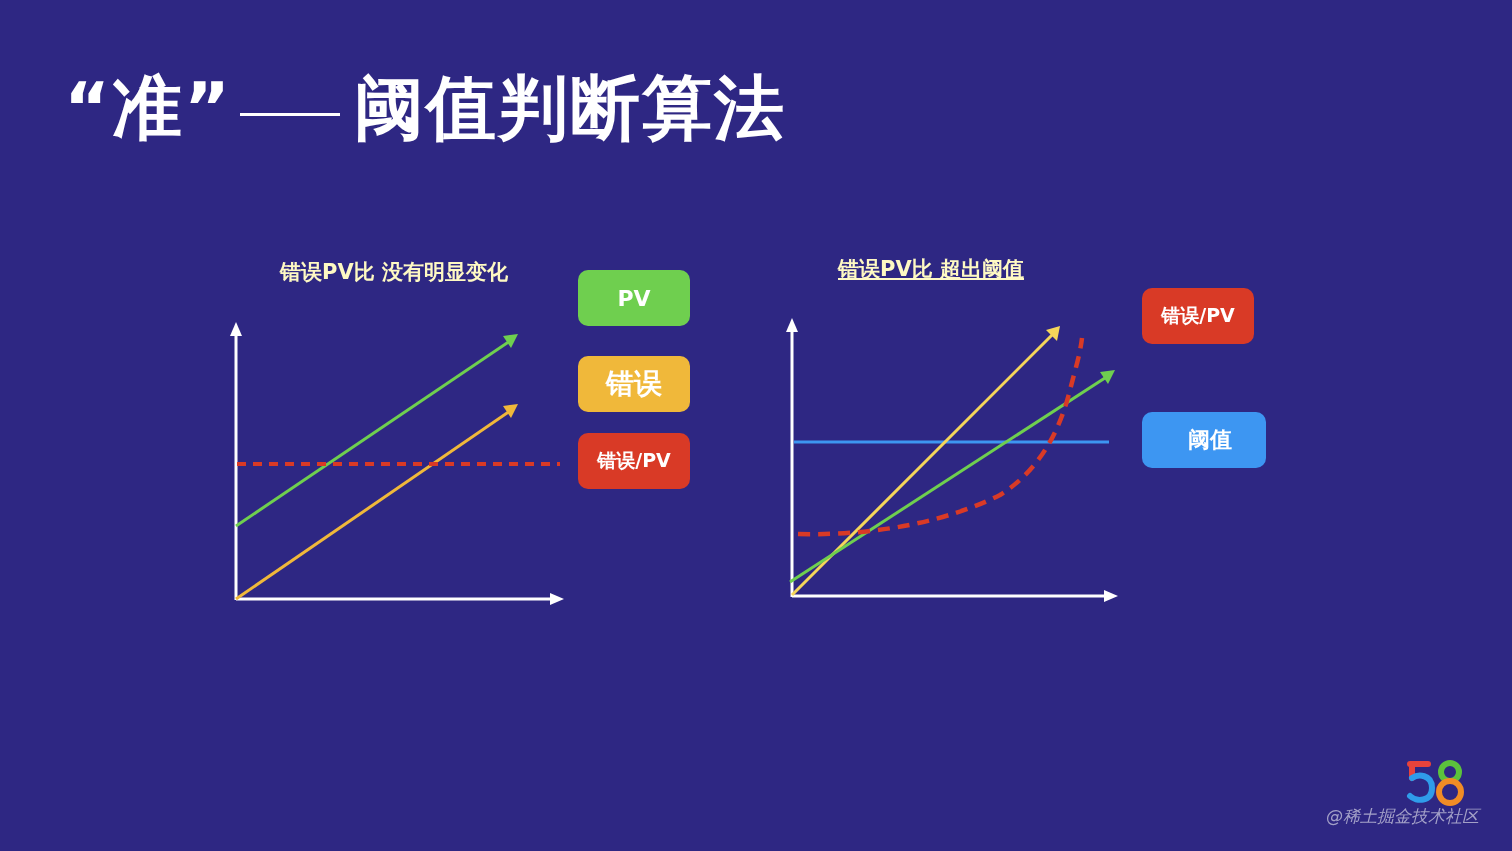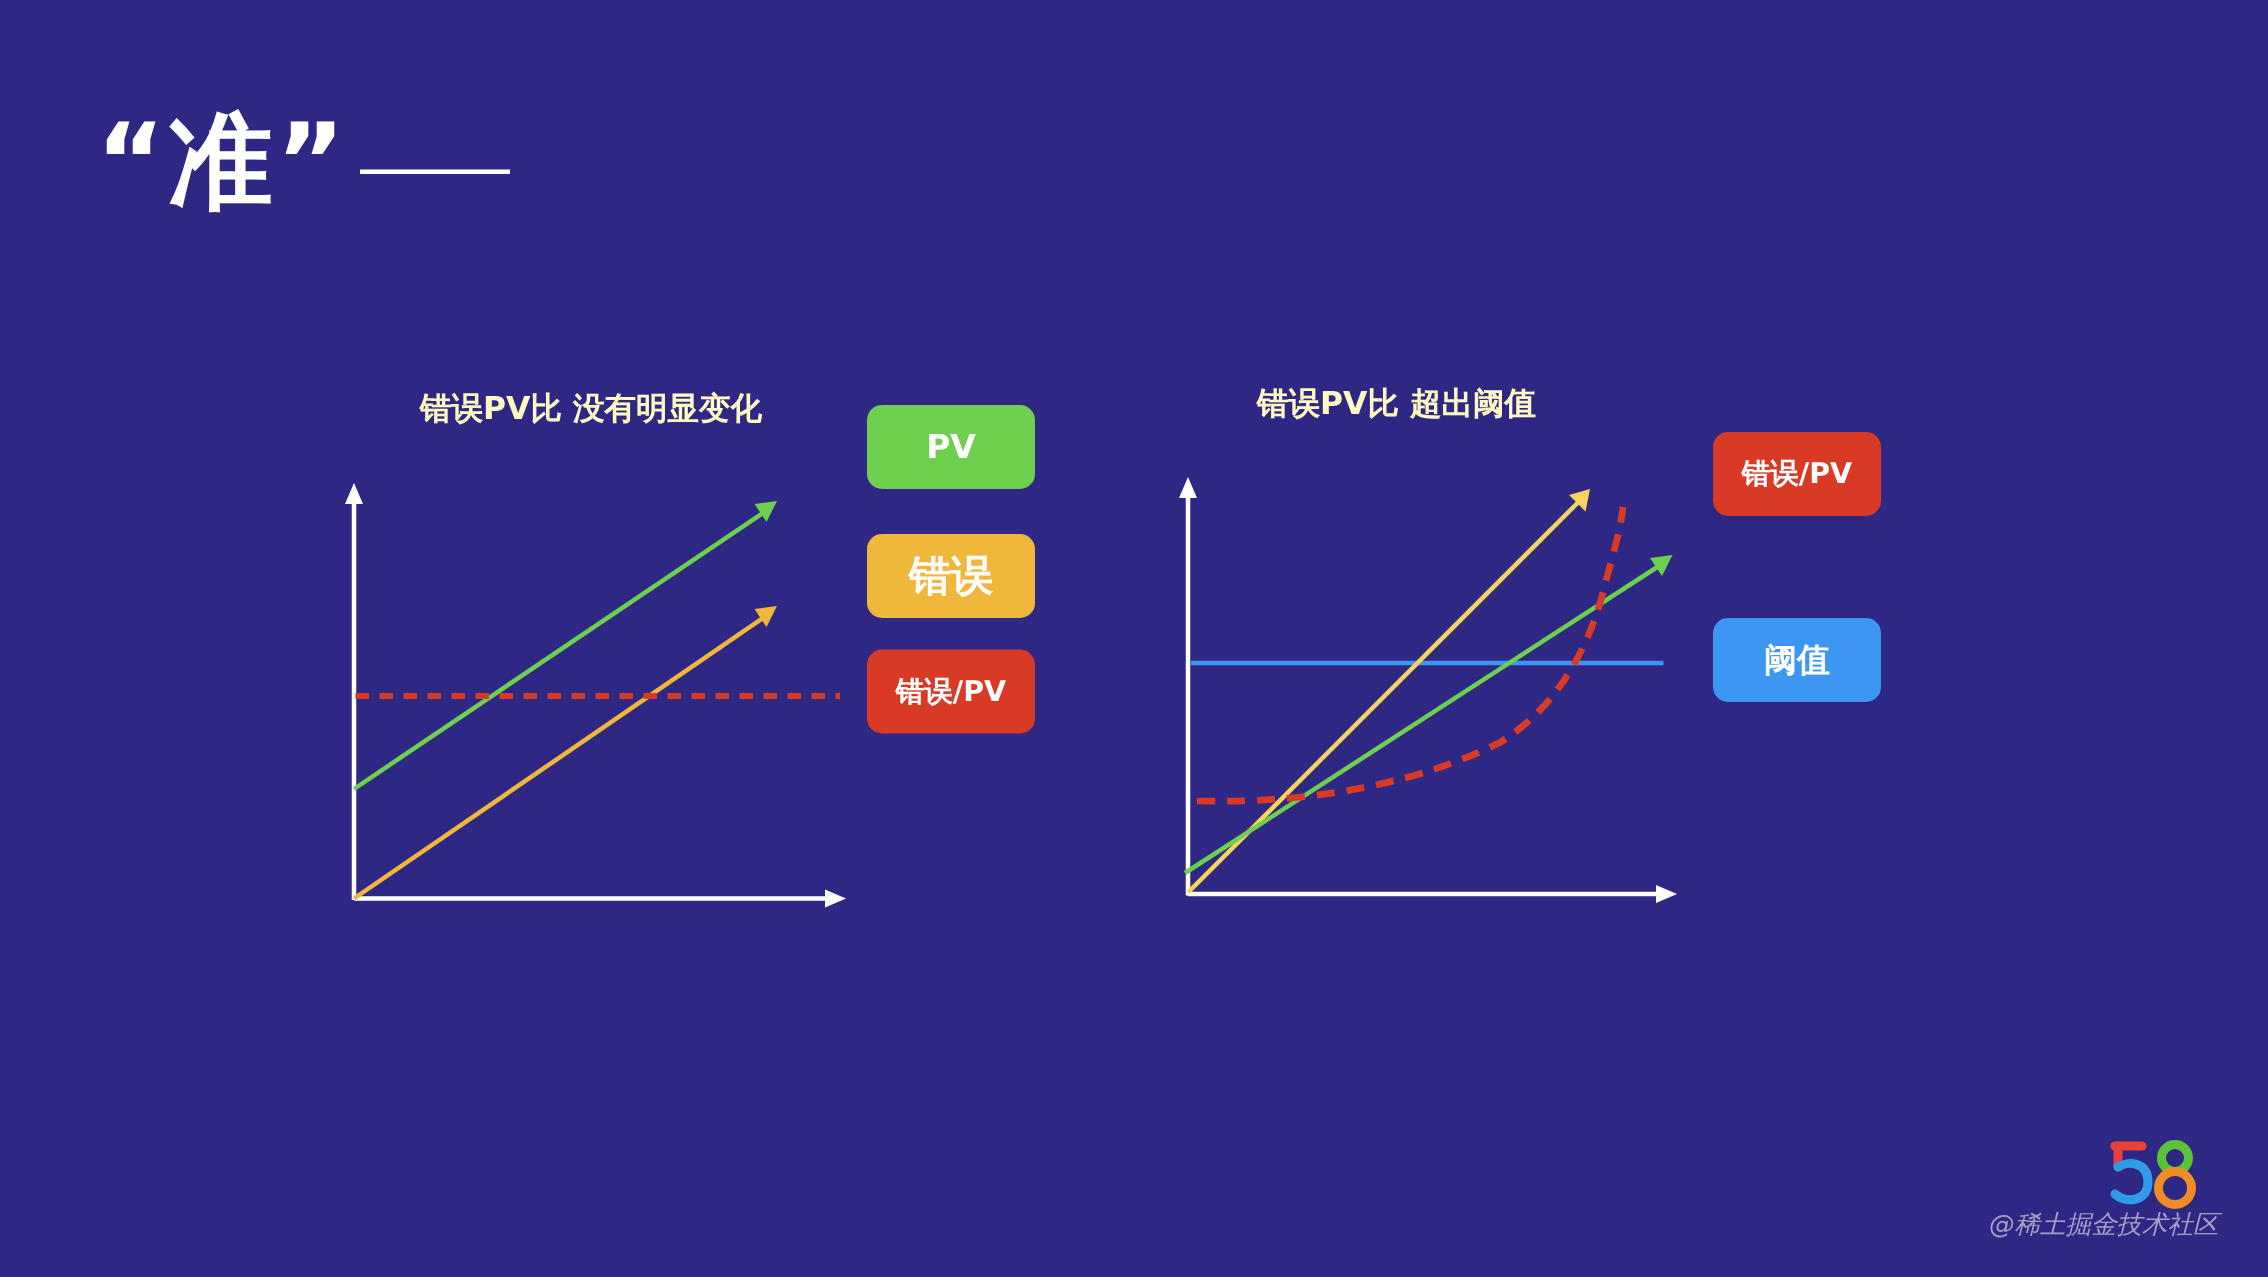--- a/index.html
+++ b/index.html
@@ -38,40 +38,41 @@
     .logo {
       position: absolute; left: 1406px; top: 758px; width: 62px; height: 50px;
     }
   </style>
 </head>
 <body>
 
 <div class="title">
   <span>“准”</span>
   <span class="dash"></span>
+  <span>阈值判断算法</span>
 </div>
 
 <div class="chart-title" style="left:280px; top:258px;">错误PV比 没有明显变化</div>
 
 <div class="legend-btn" style="left:578px; top:270px; background:#6fcf4f; font-size:22px;">
   <span>PV</span>
 </div>
 <div class="legend-btn" style="left:578px; top:356px; background:#f0b83a;">
   <span>错误</span>
 </div>
 <div class="legend-btn" style="left:578px; top:433px; background:#d93a26; font-size:19px;">
   <span>错误/PV</span>
 </div>
 
-<div class="chart-title" style="left:838px; top:255px;">错误PV比 超出阈值</div>
+<div class="chart-title" style="left:838px; top:255px;text-decoration:underline;">错误PV比 超出阈值</div>
 
 <div class="legend-btn" style="left:1142px; top:288px; background:#d93a26; font-size:19px;">
   <span>错误/PV</span>
 </div>
-<div class="legend-btn" style="left:1142px; top:412px; background:#3d96f2; font-size:22px;">
+<div class="legend-btn" style="left:1142px; top:412px; background:#3d96f2; font-size:22px;padding-left:12px;">
   <span>阈值</span>
 </div>
 
 <svg class="chart" width="1512" height="851">
   <defs>
     <marker id="arW" markerWidth="8" markerHeight="8" refX="6" refY="4" orient="auto" markerUnits="userSpaceOnUse">
       <path d="M0,0 L8,4 L0,8 z" fill="#ffffff"></path>
     </marker>
     <marker id="arG" markerWidth="14" markerHeight="12" refX="10" refY="6" orient="auto" markerUnits="userSpaceOnUse">
       <path d="M0,0 L14,6 L0,12 z" fill="#6fcf4f"></path>

